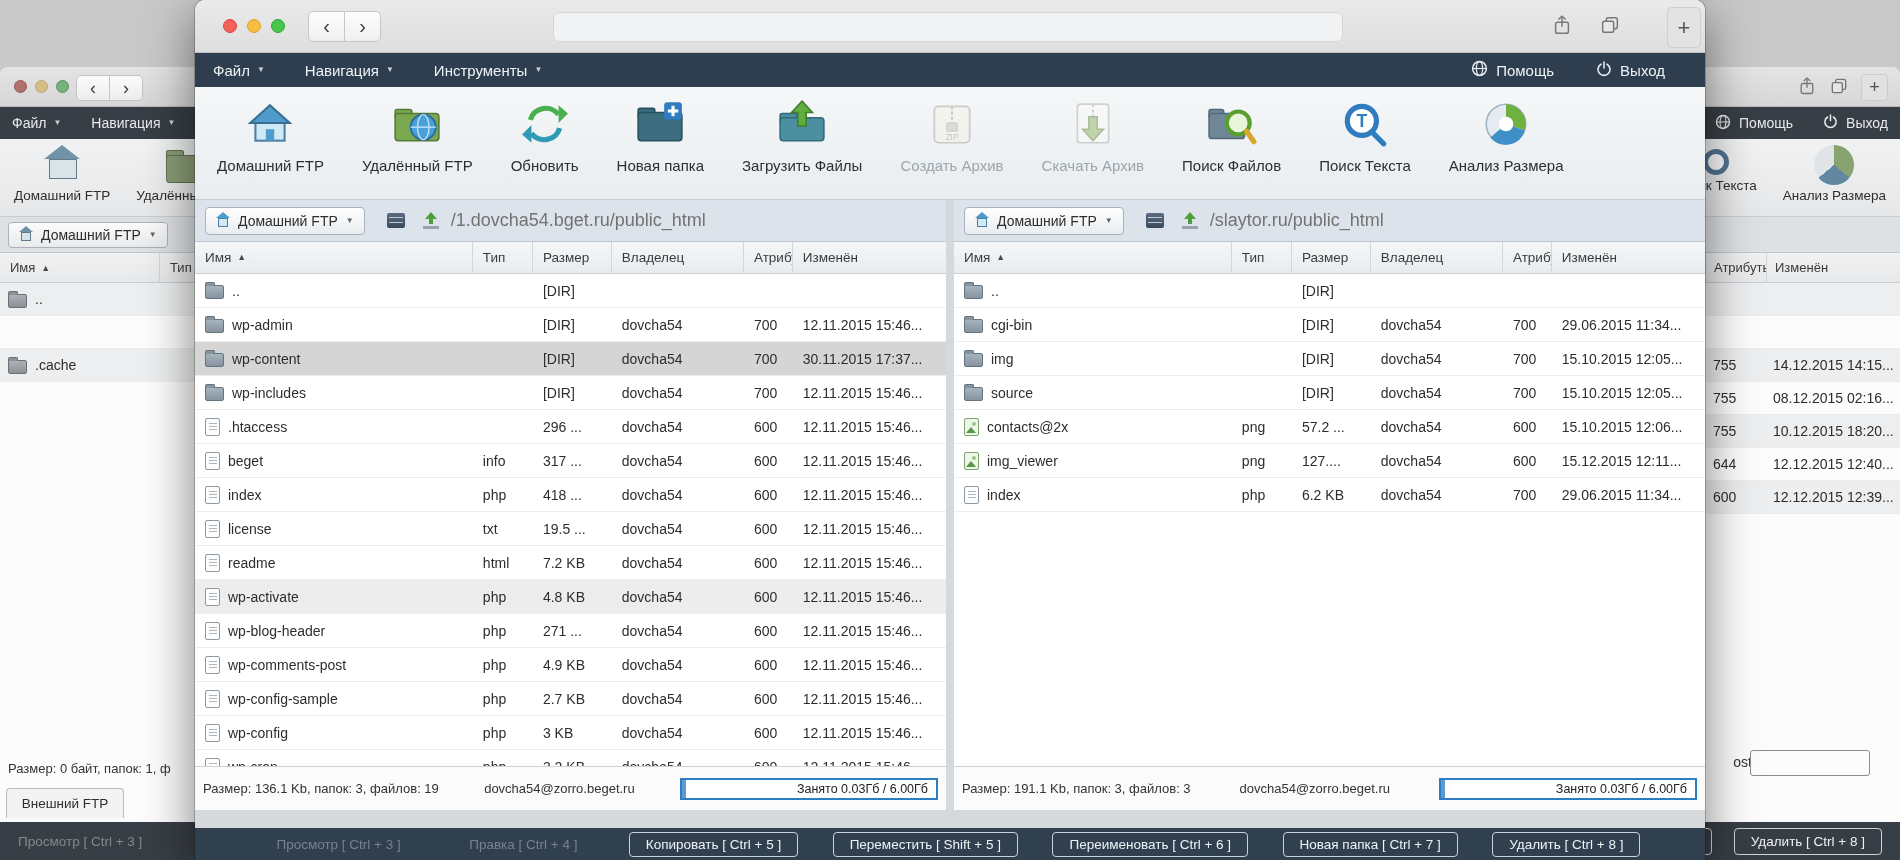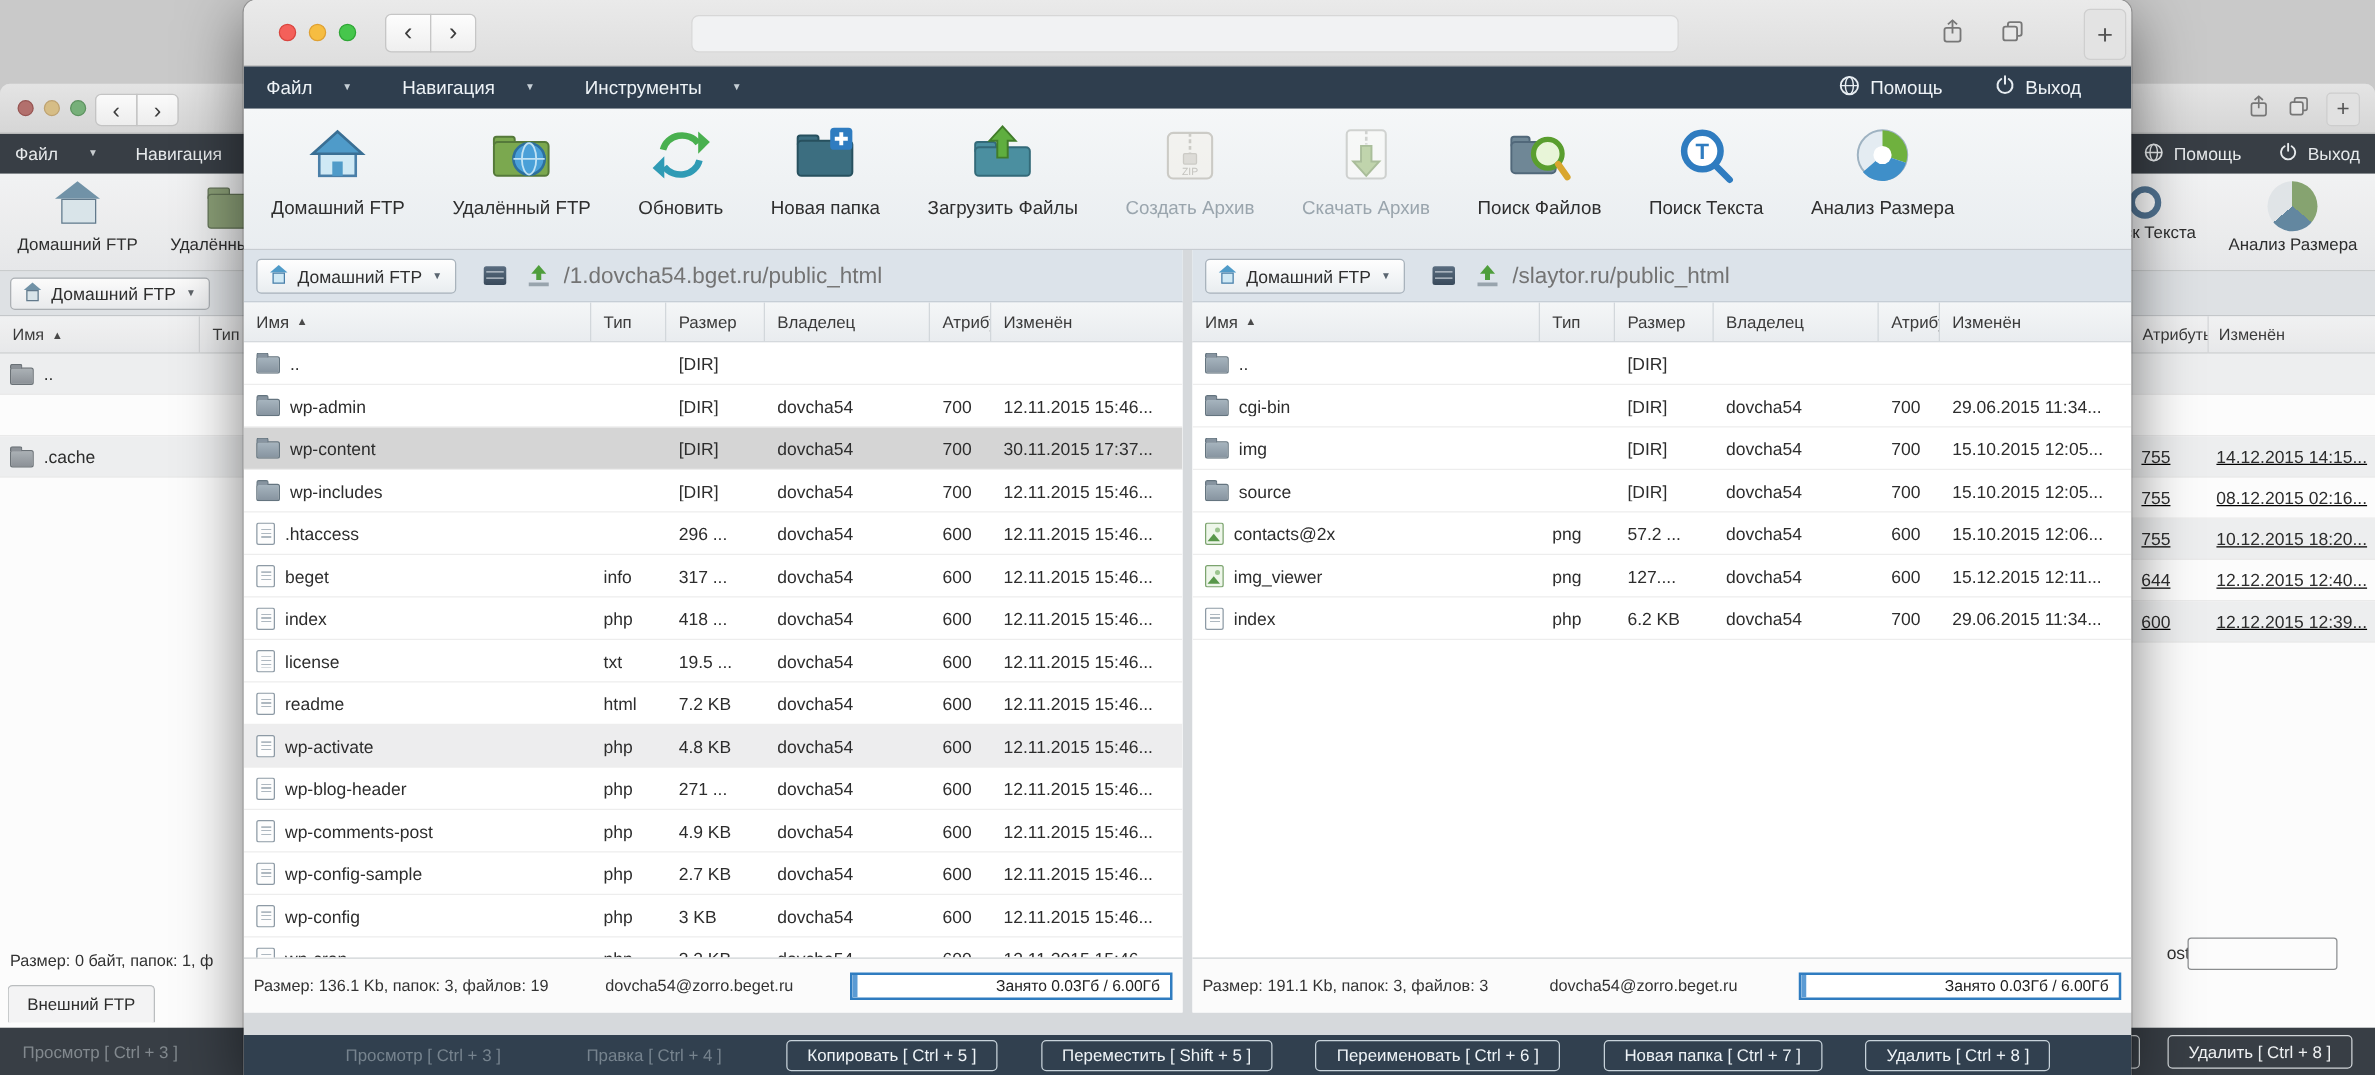--- a/index.html
+++ b/index.html
@@ -25,21 +25,21 @@
     border:1px solid #c6c6c6;display:flex;align-items:center;justify-content:center;
     font-size:18px;color:#3c3c3c;}
   .navbtn:first-child{border-radius:5px 0 0 5px;}
   .navbtn:last-child{border-radius:0 5px 5px 0;margin-left:-1px;}
   .bg-tb-right{position:absolute;right:12px;top:7px;display:flex;gap:12px;align-items:center;}
   .plusbox{width:27px;height:27px;background:#e3e3e3;border:1px solid #cfcfcf;border-radius:4px;
     display:flex;align-items:center;justify-content:center;font-size:18px;color:#555;}
   .bg-menubar{height:32px;background:#31404f;display:flex;align-items:center;
     justify-content:space-between;color:#e7edf2;font-size:14px;flex:0 0 auto;}
   .bg-menu-left{display:flex;gap:30px;padding-left:12px;}
-  .mitem{display:flex;align-items:center;gap:24px;white-space:nowrap;}
+  .mitem{display:flex;align-items:center;gap:7px;white-space:nowrap;}
   .caret{font-size:8px;color:#c6cfd6;line-height:1;}
   .bg-menu-right{display:flex;gap:30px;padding-right:12px;align-items:center;}
   .bg-toolbar{height:78px;background:linear-gradient(#f3f5f6,#e7eaed);
     border-bottom:1px solid #c9ced2;display:flex;justify-content:space-between;
     padding:6px 14px 0;flex:0 0 auto;}
   .bg-tgroup{display:flex;gap:26px;align-items:flex-start;}
   .bg-titem{display:flex;flex-direction:column;align-items:center;gap:3px;}
   .bg-titem .tlabel{font-size:13.5px;color:#2e2e2e;white-space:nowrap;}
   .bgico{position:relative;width:44px;height:40px;}
   .bgico-home::before{content:"";position:absolute;left:4px;top:0;
@@ -63,21 +63,21 @@
     border-right:1px solid #d2d7db;white-space:nowrap;overflow:hidden;}
   .bg-h-name{left:0;width:160px;display:flex;align-items:center;gap:6px;}
   .bg-h-type{left:160px;width:60px;}
   .bg-h-right{position:absolute;right:0;top:0;width:195px;height:30px;display:flex;}
   .bg-h-attrs{width:62px;border-left:1px solid #d2d7db;border-right:1px solid #d2d7db;
     line-height:30px;padding-left:8px;white-space:nowrap;overflow:hidden;}
   .bg-h-chg{flex:1;line-height:30px;padding-left:8px;white-space:nowrap;overflow:hidden;}
   .sort{font-size:9px;color:#4a4a4a;line-height:1;}
   .bg-rows{flex:1;background:#fff;position:relative;overflow:hidden;}
   .bg-list-left{position:absolute;left:0;top:0;width:195px;}
-  .bg-list-right{position:absolute;right:0;top:0;width:195px;text-decoration:underline;}
+  .bg-list-right{position:absolute;right:0;top:0;width:195px;}
   .bg-row{height:33px;display:flex;align-items:center;gap:8px;padding-left:8px;
     border-bottom:1px solid #ececec;font-size:14px;color:#2d2d2d;}
   .bg-list-left .bg-row:nth-child(odd),
   .bg-list-right .bg-row:nth-child(odd){background:#eef1f3;}
   .b-attrs{width:52px;flex:0 0 auto;overflow:hidden;}
   .b-chg{flex:1;white-space:nowrap;overflow:hidden;}
   .bg-status{position:absolute;left:8px;bottom:46px;font-size:13px;color:#333;
     width:186px;white-space:nowrap;overflow:hidden;}
   .bg-tab{position:absolute;left:6px;bottom:4px;height:30px;min-width:118px;
     background:#f5f6f7;border:1px solid #b9bfc5;border-bottom:none;border-radius:4px 4px 0 0;

